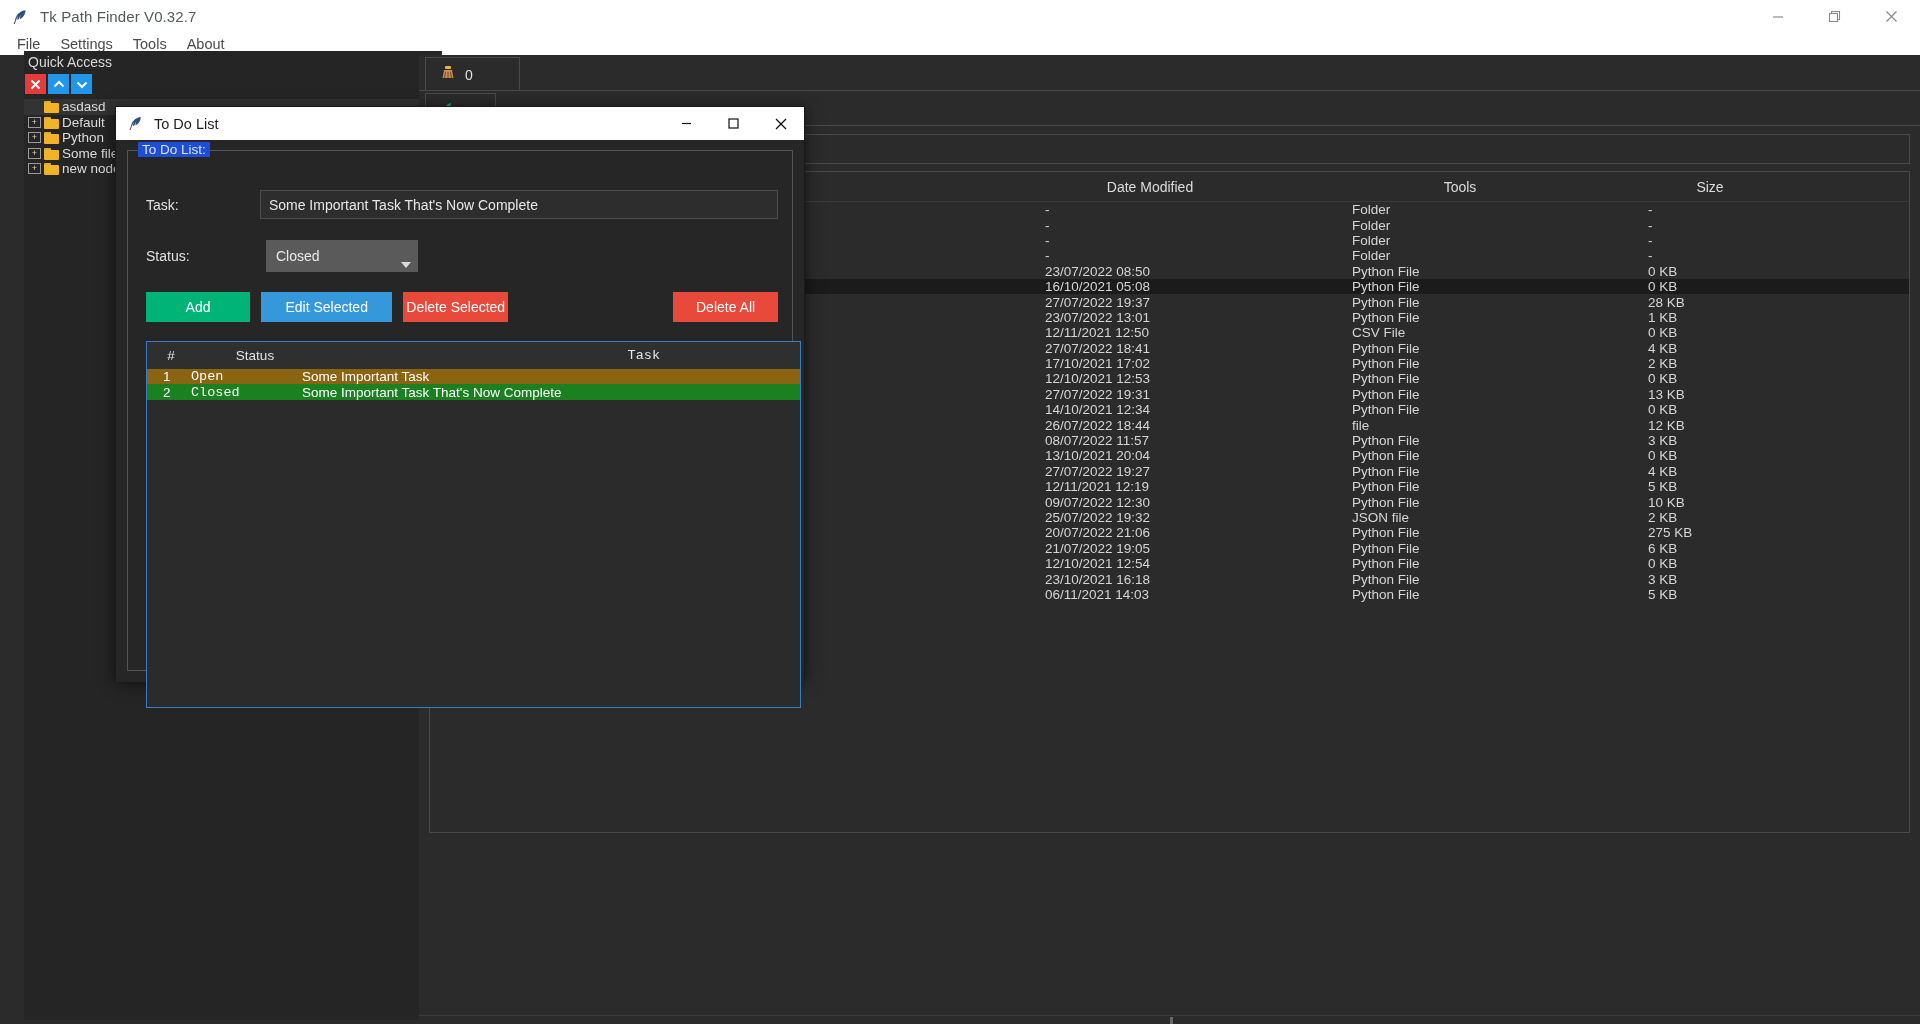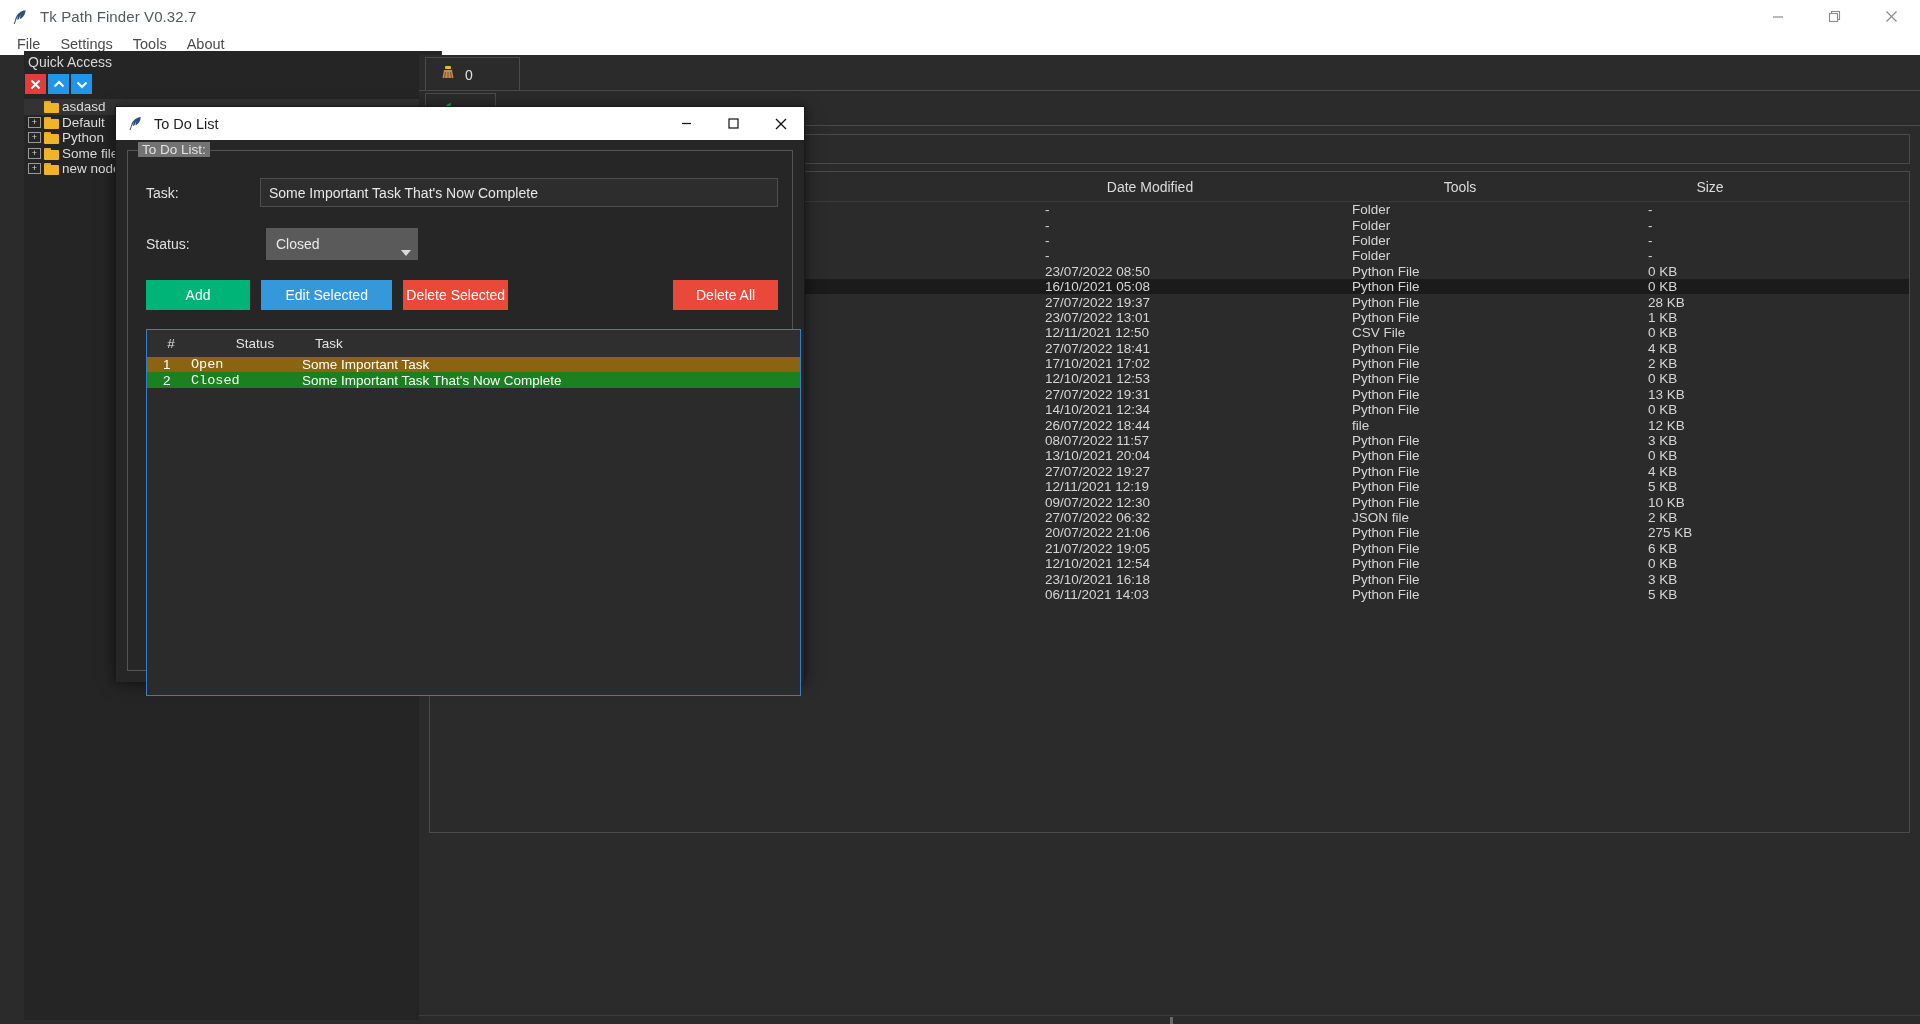--- a/index.html
+++ b/index.html
@@ -312,30 +312,30 @@
 
   .groupbox {
     position: relative;
     border: 1px solid #555555;
     height: 100%;
     padding: 16px 14px 14px 14px;
   }
   .groupbox-legend {
     position: absolute;
     left: 10px; top: -9px;
-    background: #737373;
+    background: #1d4ed8;
     padding: 0 4px;
     font-size: 13.5px;
     color: #e2e2e2;
   }
 
   .form-row {
     display: flex;
     align-items: center;
-    margin-top: 11px;
+    margin-top: 23px;
   }
   .form-label {
     width: 124px;
     font-size: 14px;
     color: #e0e0e0;
     padding-left: 4px;
   }
   .task-input {
     width: 545px;
     height: 29px;
@@ -398,21 +398,21 @@
   .tbl-header {
     display: flex;
     height: 27px;
     align-items: center;
     color: #e3e3e3;
     font-size: 13.5px;
     background: #2f2f2f;
   }
   .th-num   { width: 48px; text-align: center; }
   .th-stat  { width: 120px; text-align: center; }
-  .th-task  { flex: 1; text-align: left; padding-right: 140px; }
+  .th-task  { flex: 1; text-align: right; padding-right: 140px; font-family: Liberation Mono, monospace; }
 
   .tbl-row {
     display: flex;
     height: 15.4px;
     align-items: center;
     font-size: 13.5px;
     color: #ffffff;
   }
   .tbl-row.st-open   { background: #8a6410; }
   .tbl-row.st-closed { background: #1a8020; }
@@ -667,21 +667,21 @@
             <div class="fl-size">5 KB</div>
           </div>
           <div class="fl-row">
             <div class="fl-name"></div>
             <div class="fl-date">09/07/2022  12:30</div>
             <div class="fl-type">Python File</div>
             <div class="fl-size">10 KB</div>
           </div>
           <div class="fl-row">
             <div class="fl-name"></div>
-            <div class="fl-date">27/07/2022  06:32</div>
+            <div class="fl-date">25/07/2022  19:32</div>
             <div class="fl-type">JSON file</div>
             <div class="fl-size">2 KB</div>
           </div>
           <div class="fl-row">
             <div class="fl-name"></div>
             <div class="fl-date">20/07/2022  21:06</div>
             <div class="fl-type">Python File</div>
             <div class="fl-size">275 KB</div>
           </div>
           <div class="fl-row">

